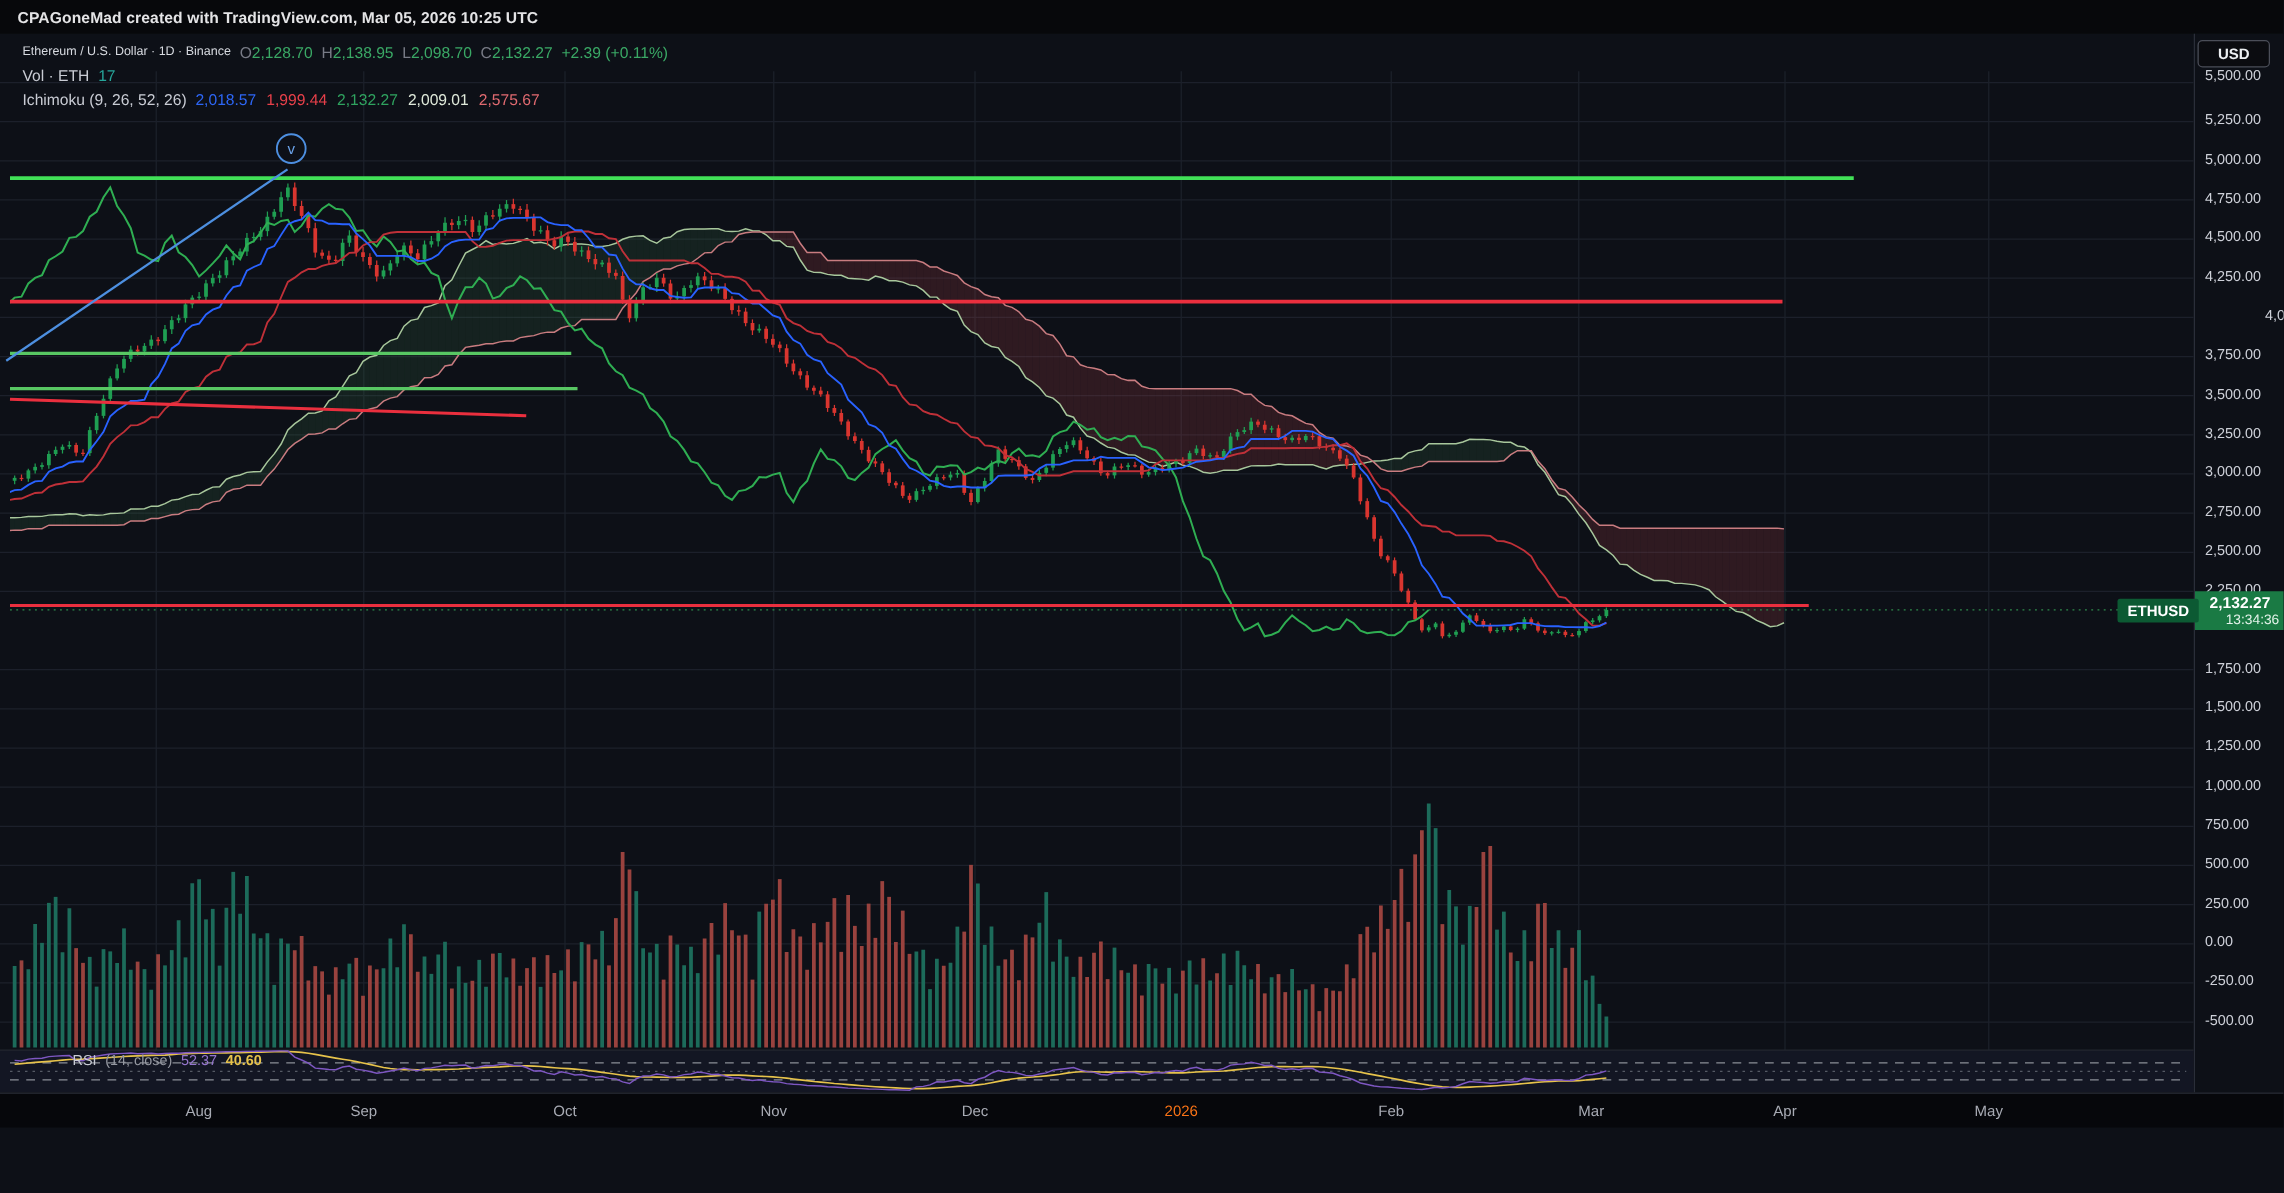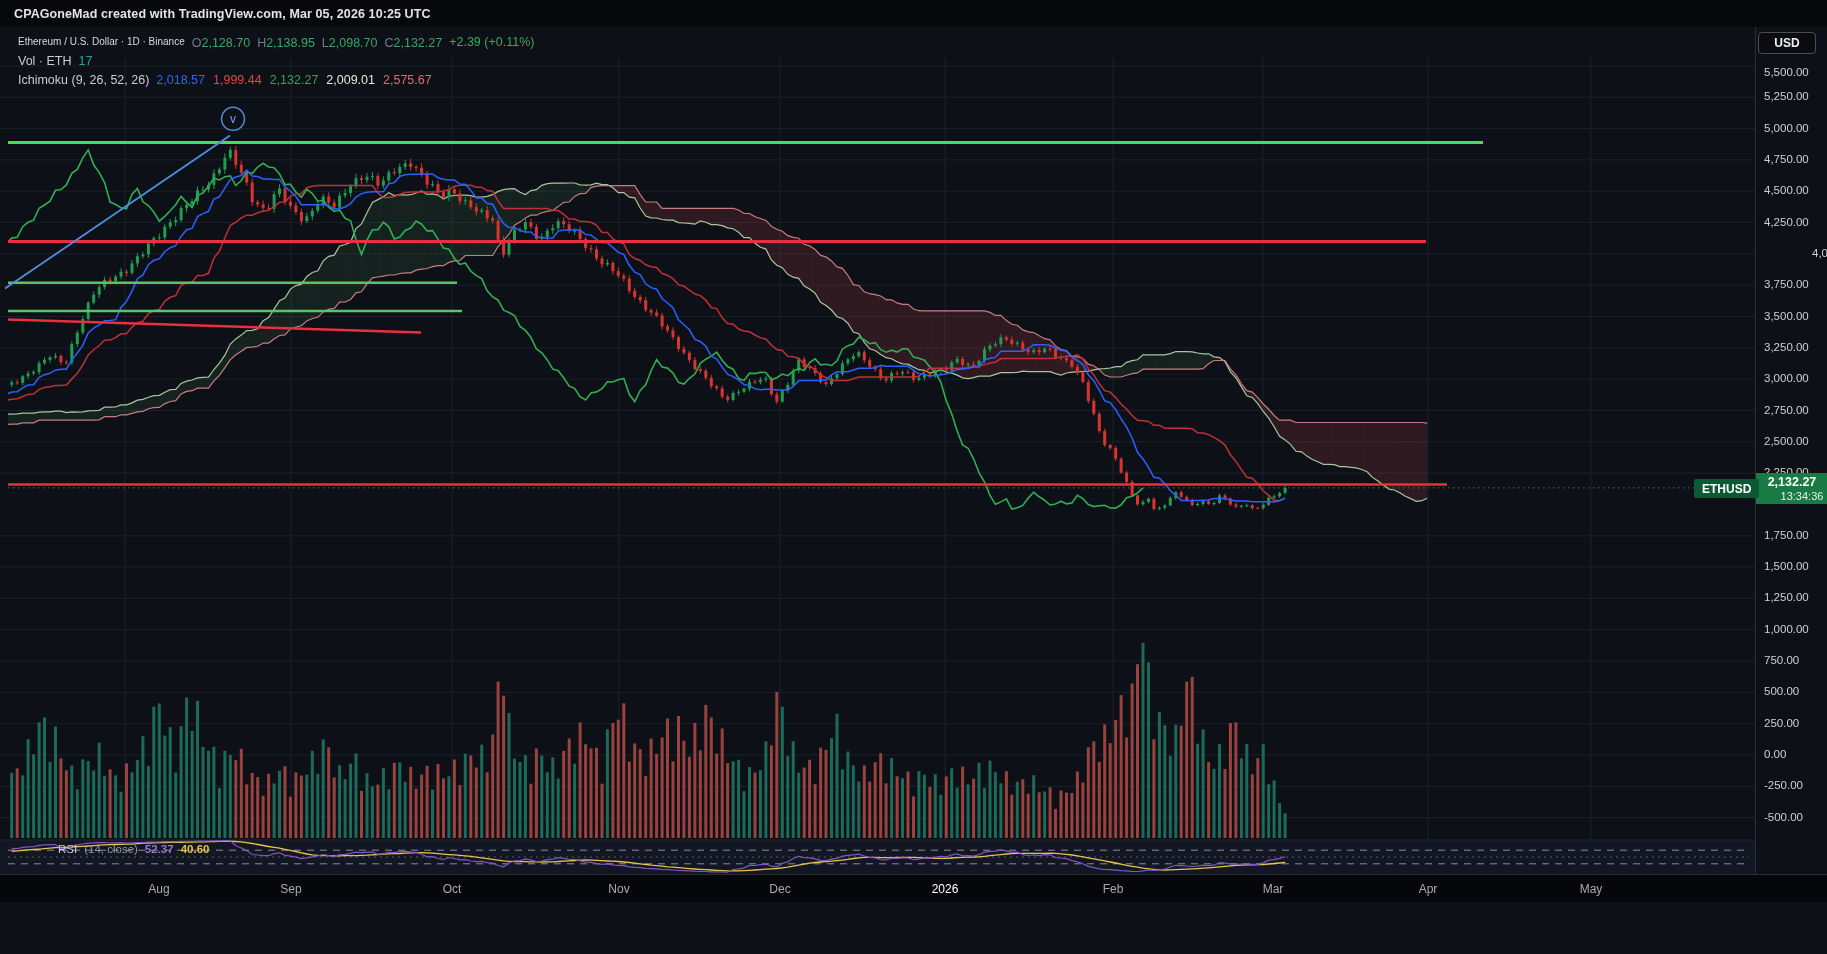--- a/index.html
+++ b/index.html
@@ -37,28 +37,28 @@
                  display:flex; flex-direction:column; align-items:center; justify-content:center; line-height:14px; }
   .price-badge .p { color:#fff; font-size:12.5px; font-weight:700; }
   .price-badge .c { color:#e4f3ea; font-size:11px;margin-left:20px; }
   .sym-label { position:absolute; left:1694px; top:452px; height:19px; padding:0 8px; background:#0c5a33;
                border-radius:2px; color:#fff; font-size:12px; font-weight:700; display:flex; align-items:center; z-index:6; }
 
   
   .rsi-legend { position:absolute; left:18px; top:816px; z-index:5; display:flex; gap:7px; align-items:center; }
   .rsi-legend .t { color:#c9ccd4; font-size:11.5px;padding-left:40px; }
   .rsi-legend .d { color:#9598a1; font-size:11.5px; }
-  .rsi-legend .v1 { color:#9575cd; font-size:11.5px;font-weight:bold; }
+  .rsi-legend .v1 { color:#9575cd; font-size:11.5px; }
   .rsi-legend .v2 { color:#e7c34b; font-size:11.5px; font-weight:700; }
 
   
   .time-axis { position:absolute; left:0; top:874px; width:1827px; height:28px; background:#06070b;
                border-top:1px solid #2a2e39; }
   .month { position:absolute; top:7px; transform:translateX(-50%); color:#a8abb4; font-size:12px; }
-  .month.year { color:#ffffff; }
+  .month.year { color:#f97316; }
 
   
   .footer { position:absolute; left:0; top:902px; width:1827px; height:52px; background:#1e2128;
             display:flex; align-items:center; padding-left:16px; gap:10px; }
   .footer .brand { color:#dcdddf; font-size:21px; font-weight:800; letter-spacing:.2px; }
 </style>
 </head>
 <body>
 
 <div class="screen">
@@ -1139,21 +1139,21 @@
       <span class="v2">40.60</span>
     </div>
 
     <div class="sym-label">
       <span>ETHUSD</span>
     </div>
 
     <div class="price-axis">
       <div class="usd-btn">USD</div>
       <div id="ticks">
-          <div class="tick" style="top: 39px;">5,500.00</div>
+          <div class="tick" style="top: 28px;">5,500.00</div>
           <div class="tick" style="top: 63.3183px;">5,250.00</div>
           <div class="tick" style="top: 94.6365px;">5,000.00</div>
           <div class="tick" style="top: 125.955px;">4,750.00</div>
           <div class="tick" style="top: 157.273px;">4,500.00</div>
           <div class="tick" style="top: 188.591px;">4,250.00</div>
           <div class="tick" style="top: 219.909px; margin-left: 48px;">4,000.00</div>
           <div class="tick" style="top: 251.227px;">3,750.00</div>
           <div class="tick" style="top: 282.546px;">3,500.00</div>
           <div class="tick" style="top: 313.864px;">3,250.00</div>
           <div class="tick" style="top: 345.182px;">3,000.00</div>

